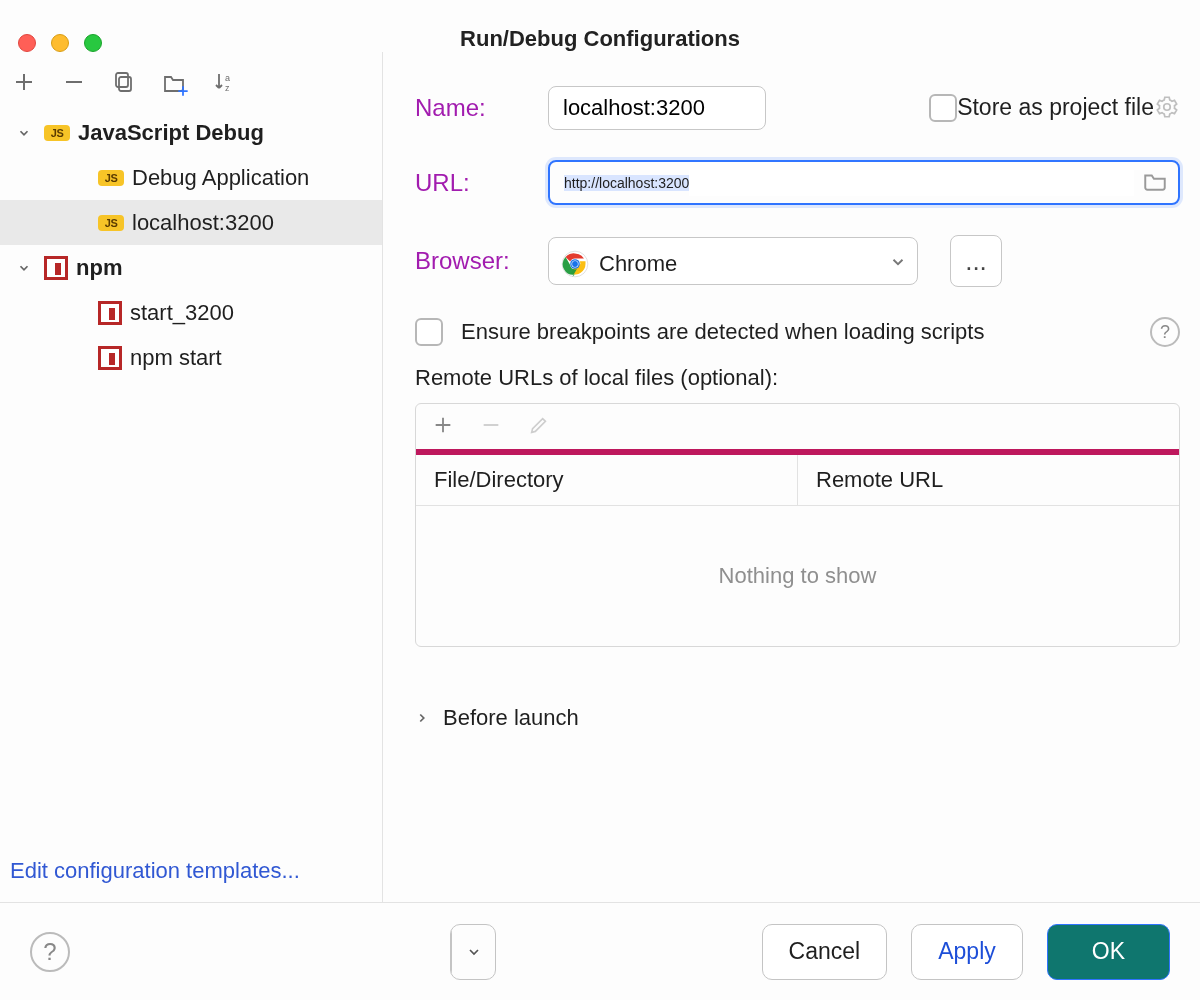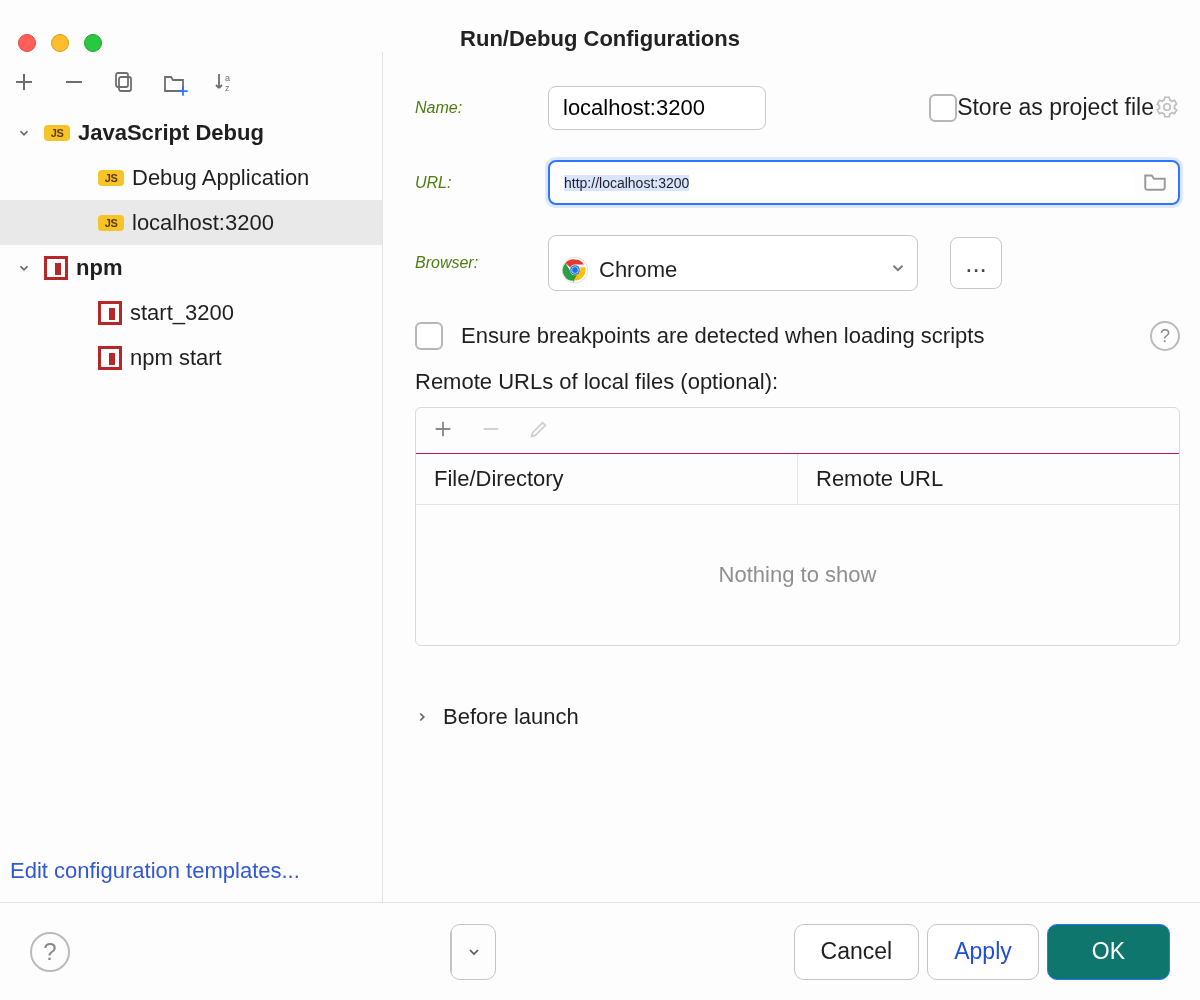--- a/index.html
+++ b/index.html
@@ -113,23 +113,22 @@
 
 
 .form-row{
   display:flex;
   align-items:center;
   margin-bottom: 30px;
   gap: 18px;
 }
 .form-label{
   width: 115px;
-  font-size: 16px;
-  color:#4d7c0f;
-  font-style:italic;
+  font-size: 24px;
+  color:#a21caf;
 }
 .text-input{
   border:1px solid #c7c7c7;
   border-radius:8px;
   padding: 8px 14px;
   font-size:22px;
   background:#fff;
 }
 .name-input{ width: 218px; }
 .url-input-wrap{
@@ -158,21 +157,21 @@
 }
 .chk{
   width:28px;height:28px;border:2px solid #b7b7b7;border-radius:6px;background:#fff;
 }
 .store-label{ font-size:23px; }
 .gear{ color:#bfbfbf; }
 
 .browser-select{
   display:flex; align-items:center;
   border:1px solid #c7c7c7; border-radius:8px;
-  padding: 20px 10px 6px 12px;
+  padding: 12px 10px 6px 12px;
   width: 370px;
   background:#fff;
   font-size:22px;
   gap:10px;
 }
 .browser-select .spacer{flex:1;}
 .chrome-ico{ width:28px;height:28px; }
 .square-btn{
   width:52px;height:52px;border:1px solid #c7c7c7;border-radius:8px;
   display:flex;align-items:center;justify-content:center;font-size:26px;background:#fff;
@@ -192,21 +191,21 @@
 .remote-label{font-size:22px;margin-bottom:12px;}
 
 .remote-box{
   border:1px solid #d8d8d8; border-radius:6px;
 }
 .remote-tools{
   display:flex; gap:26px; padding:10px 16px; align-items:center;
 }
 .remote-tools svg{width:22px;height:22px;}
 .remote-head{
-  display:flex; border-top:1px solid #be185d; border-bottom:1px solid #e2e2e2;
+  display:flex; border-top:6px solid #be185d; border-bottom:1px solid #e2e2e2;
 }
 .remote-head div{
   flex:1; padding:12px 18px; font-size:22px;
 }
 .remote-head div:first-child{border-right:1px solid #e2e2e2;}
 .remote-body{
   height:140px;display:flex;align-items:center;justify-content:center;
   color:#8f8f8f;font-size:22px;
 }
 
@@ -238,21 +237,21 @@
   display:flex;border:1px solid #c4c4c4;border-radius:10px;overflow:hidden;height:56px;
 }
 .debug-grp .main-btn{
   display:flex;align-items:center;gap:10px;padding:0 24px;font-size:23px;
 }
 .debug-grp .drop{
   border-left:1px solid #c4c4c4;width:44px;display:flex;align-items:center;justify-content:center;
 }
 .bug-ico{color:#1f9a3b;}
 .footer-right{
-  margin-left:auto;display:flex;gap:8px;align-items:center;
+  margin-left:auto;display:flex;gap:24px;align-items:center;
 }
 .btn.apply{color:#1d4ed8;}
 .btn.ok{
   background:#0f766e;border-color:#2f74ff;color:#fff;padding:0 44px;font-weight:500;
 }
 </style>
 </head>
 <body>
 
 <div class="titlebar">

